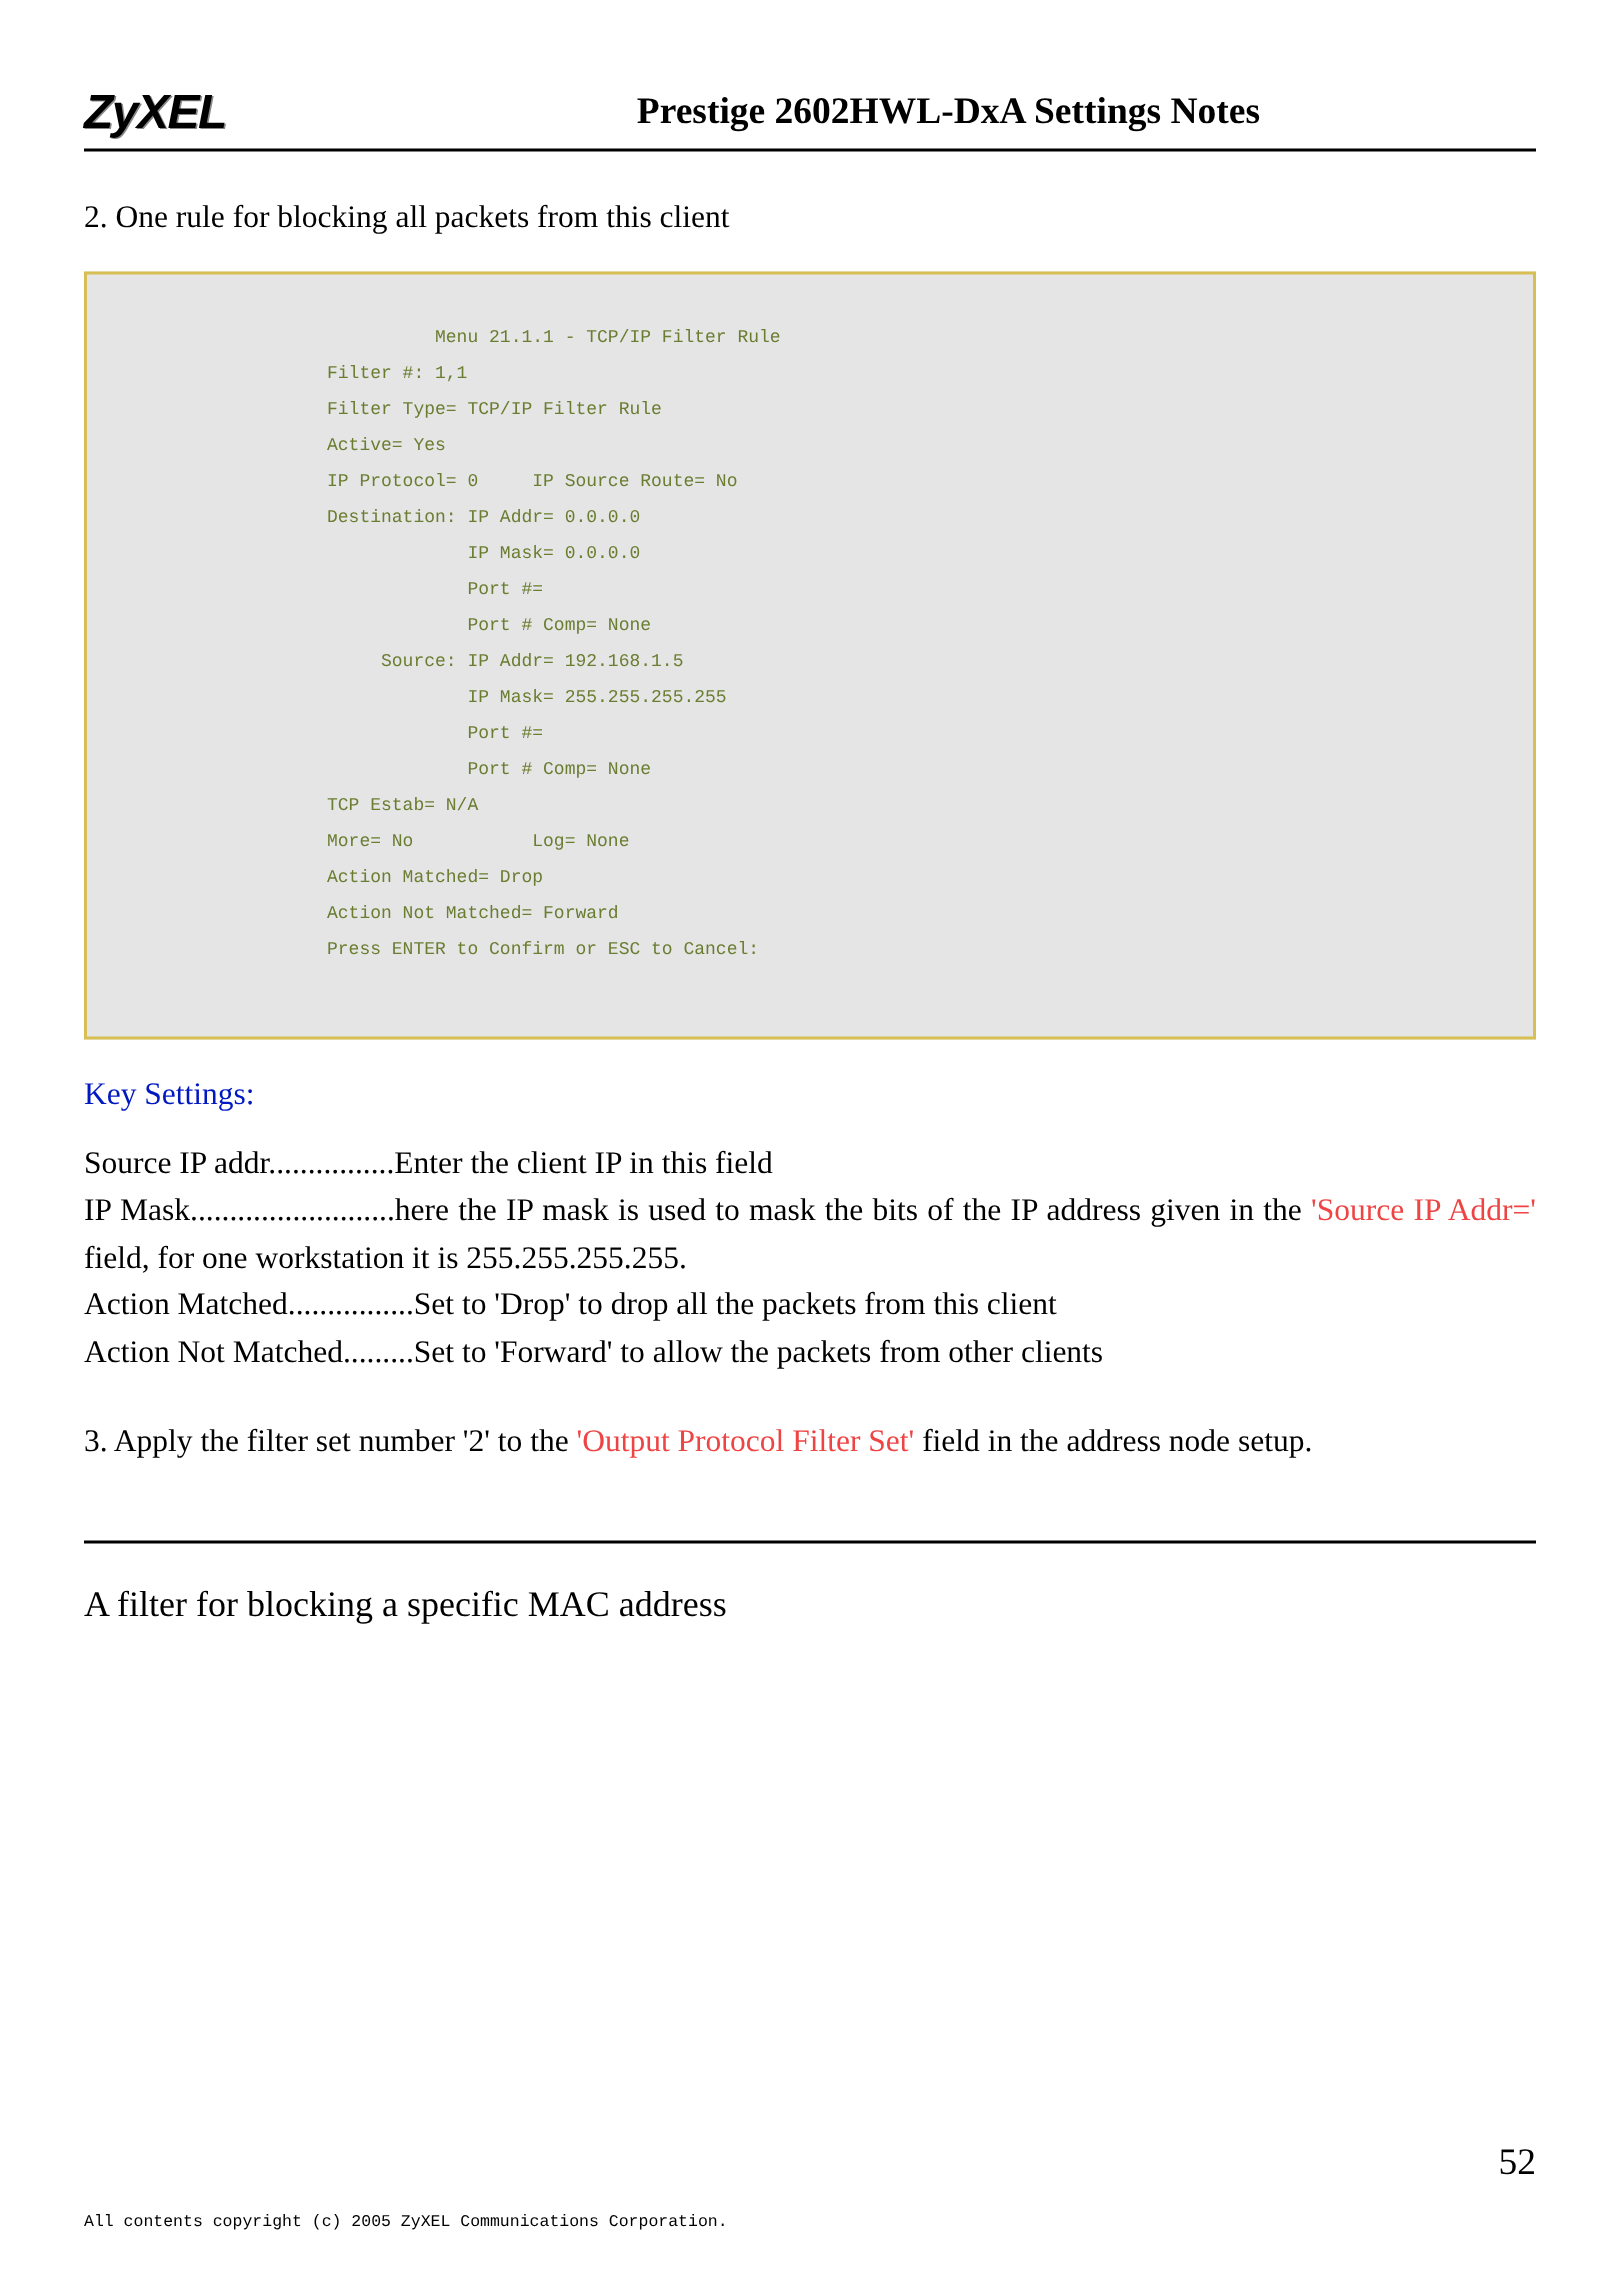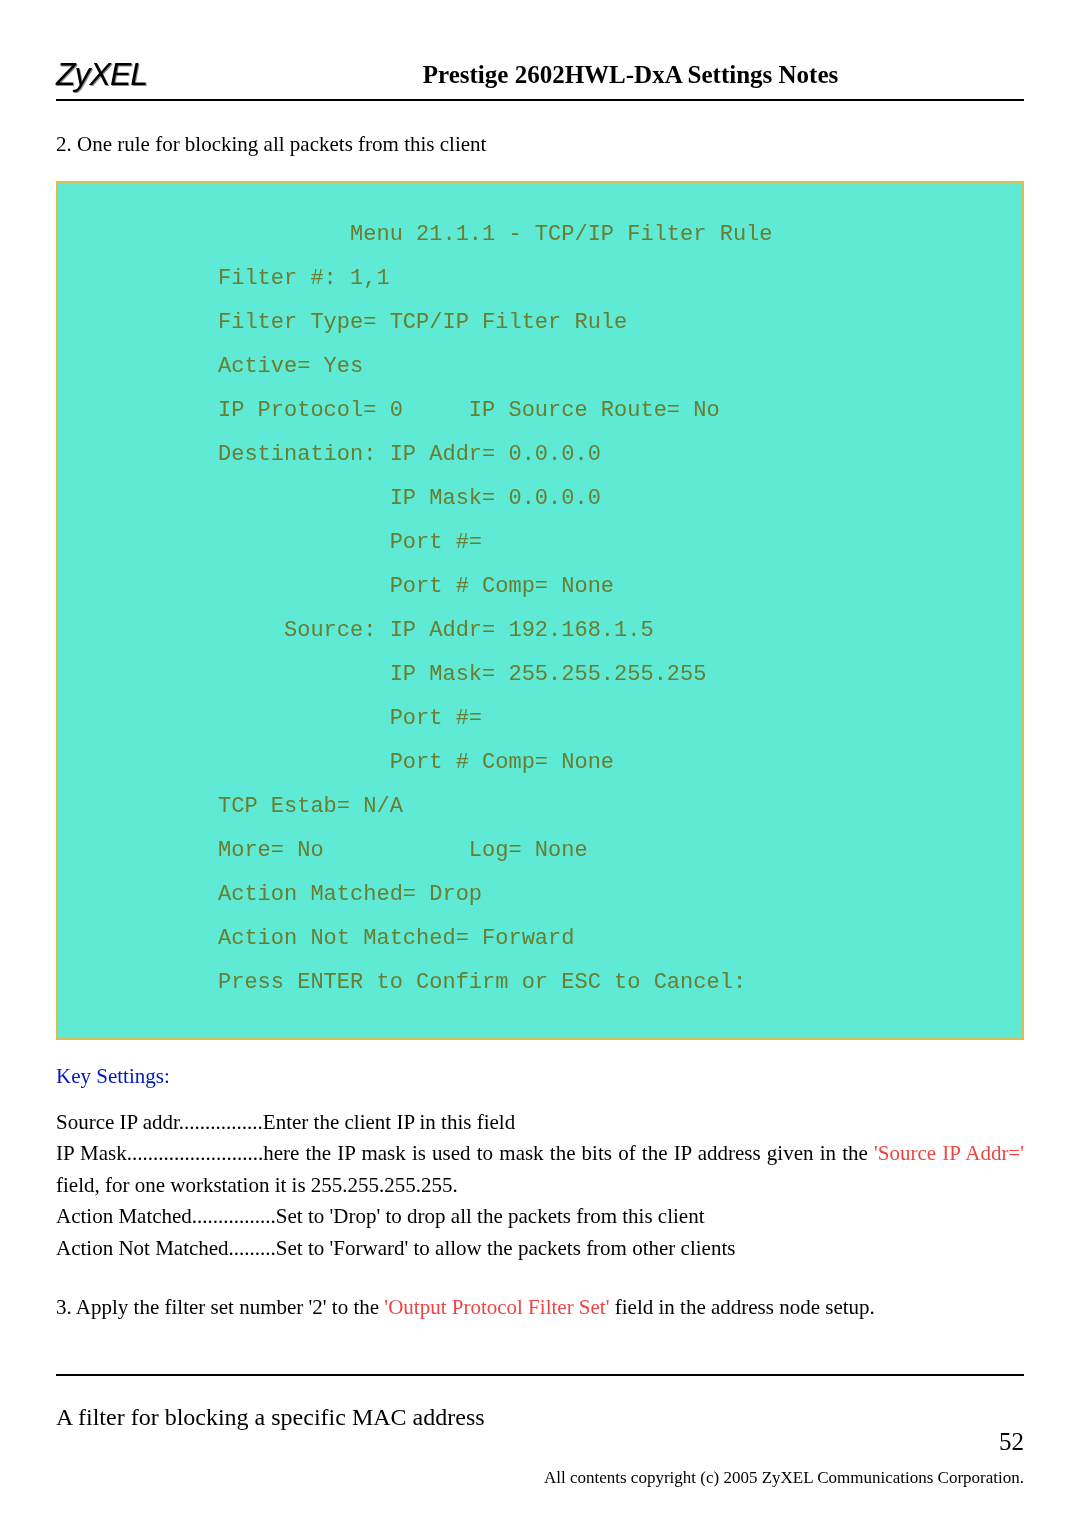--- a/index.html
+++ b/index.html
@@ -20,46 +20,46 @@
   .header-row {
     display: flex;
     align-items: center;
     justify-content: space-between;
     border-bottom: 2px solid #000;
     padding-bottom: 6px;
     margin-bottom: 28px;
   }
   .logo {
     font-family: Arial, Helvetica, sans-serif;
-    font-weight: 400;
+    font-weight: 700;
     font-style: italic;
     font-size: 32px;
     letter-spacing: -1px;
     color: #000;
     text-shadow: 1px 1px 0 #888;
   }
   .header-title {
     font-size: 25px;
     font-weight: bold;
     flex: 1;
     text-align: center;
     margin-left: 90px;
   }
   .body-text {
     font-size: 21px;
     line-height: 1.5;
   }
   .codebox {
     margin: 20px 0 24px 0;
     border: 2px solid #d7bf54;
-    padding: 30px 30px 33px 160px;
-    background: #5eead4;
+    padding: 30px 30px 46px 160px;
+    background: #e5e5e5;
     font-family: "Courier New", Courier, monospace;
     color: #6a7d31;
-    font-size: 22px;
+    font-size: 12px;
     line-height: 2.0;
     white-space: pre;
   }
   .section-heading {
     color: #0018c0;
     font-size: 21px;
     margin-top: 24px;
     margin-bottom: 18px;
   }
   .inline-blue {
@@ -76,22 +76,23 @@
     border: none;
     border-top: 2px solid #000;
     margin-top: 50px;
     margin-bottom: 20px;
   }
   .footer {
     position: absolute;
     bottom: 40px;
     left: 56px;
     right: 56px;
-    font-size: 17px;
-    text-align: right;
+    font-size: 11px;
+    text-align: left;
+    font-family: Liberation Mono, monospace;
   }
   .page-num {
     position: absolute;
     bottom: 72px;
     right: 56px;
     font-size: 25px;
   }
 </style>
 </head>
 <body>

